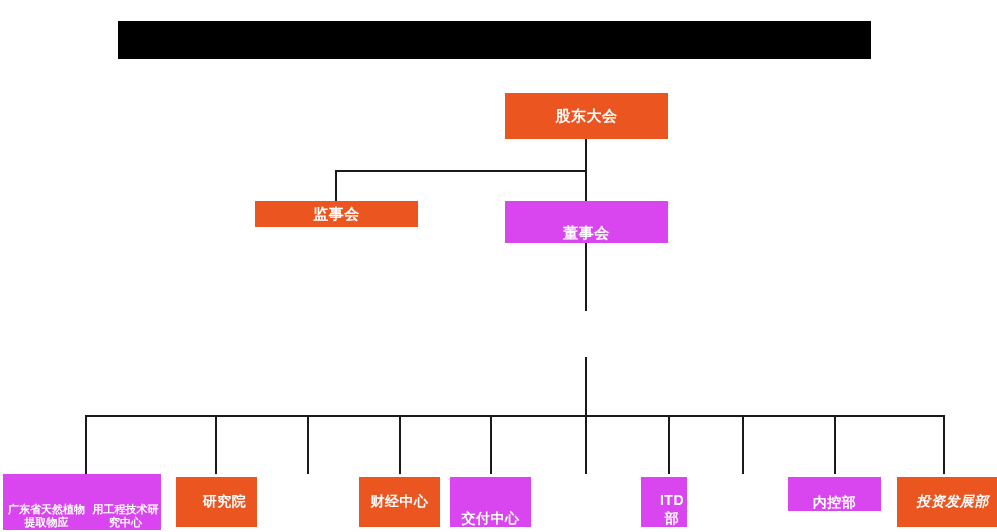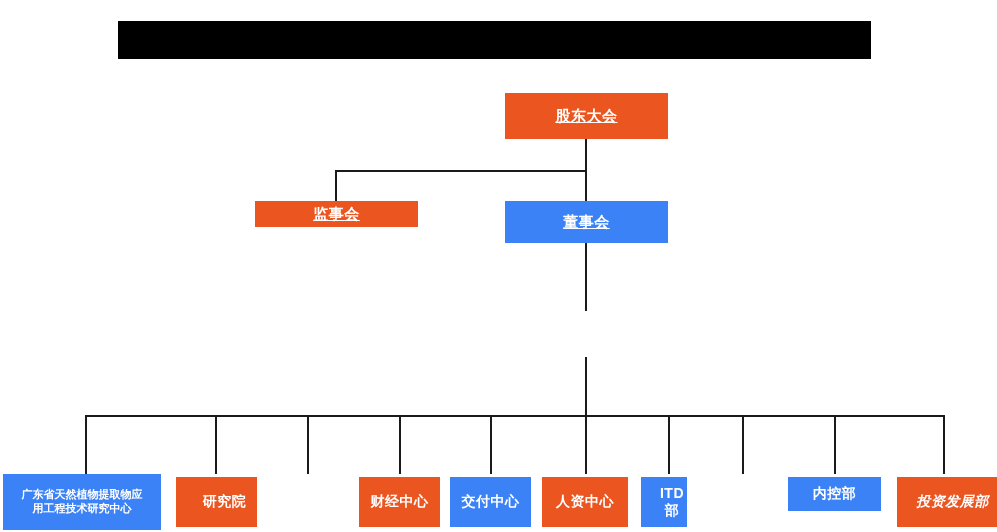--- a/index.html
+++ b/index.html
@@ -33,23 +33,23 @@
     align-items: center;
     justify-content: center;
     text-align: center;
     color: #ffffff;
     font-weight: bold;
     line-height: 1.25;
     letter-spacing: 0.5px;
     user-select: none;
   }
   .node.dark  { background: #EA5520; }
-  .node.light { background: #3b82f6; }
+  .node.light { background: #d946ef; align-items: flex-end; }
 
-  .node-lg { font-size: 15px; text-decoration: underline; }
+  .node-lg { font-size: 15px; }
   .node-md { font-size: 14px; }
   .node-sm { font-size: 11px; letter-spacing: 0px; }
 
   .connector {
     position: absolute;
     background: #1a1a1a;
   }
   .connector.v { width: 2px; }
   .connector.h { height: 2px; }
 </style>
@@ -91,41 +91,38 @@
 
   <div class="node dark node-lg" style="left:255px; top:201px; width:163px; height:26px;">
     <span>监事会</span>
   </div>
 
   <div class="node light node-lg" style="left:505px; top:201px; width:163px; height:42px;">
     <span>董事会</span>
   </div>
 
 
-  <div class="node light node-sm" style="left:3px; top:474px; width:158px; height:56px; flex-direction:column;">
+  <div class="node light node-sm" style="left:3px; top:474px; width:158px; height:56px; flex-direction:row;">
     <span>广东省天然植物提取物应</span>
     <span>用工程技术研究中心</span>
   </div>
 
   <div class="node dark node-md" style="left:176px; top:477px; width:81px; height:50px;padding-left:16px;">
     <span>研究院</span>
   </div>
 
 
   <div class="node dark node-md" style="left:359px; top:477px; width:81px; height:50px;">
     <span>财经中心</span>
   </div>
 
   <div class="node light node-md" style="left:450px; top:477px; width:81px; height:50px;">
     <span>交付中心</span>
   </div>
 
-  <div class="node dark node-md" style="left:542px; top:477px; width:86px; height:50px;">
-    <span>人资中心</span>
-  </div>
 
   <div class="node light node-md" style="left:641px; top:477px; width:46px; height:50px;padding-left:16px;">
     <span>ITD部</span>
   </div>
 
 
   <div class="node light node-md" style="left:788px; top:477px; width:93px; height:34px;">
     <span>内控部</span>
   </div>
 

